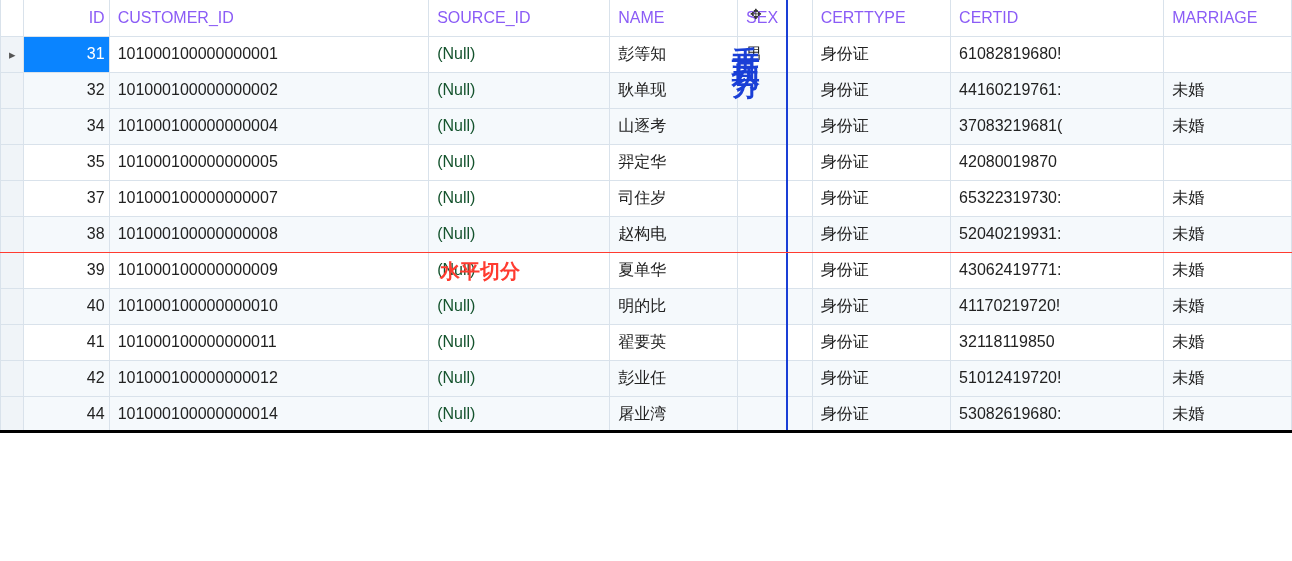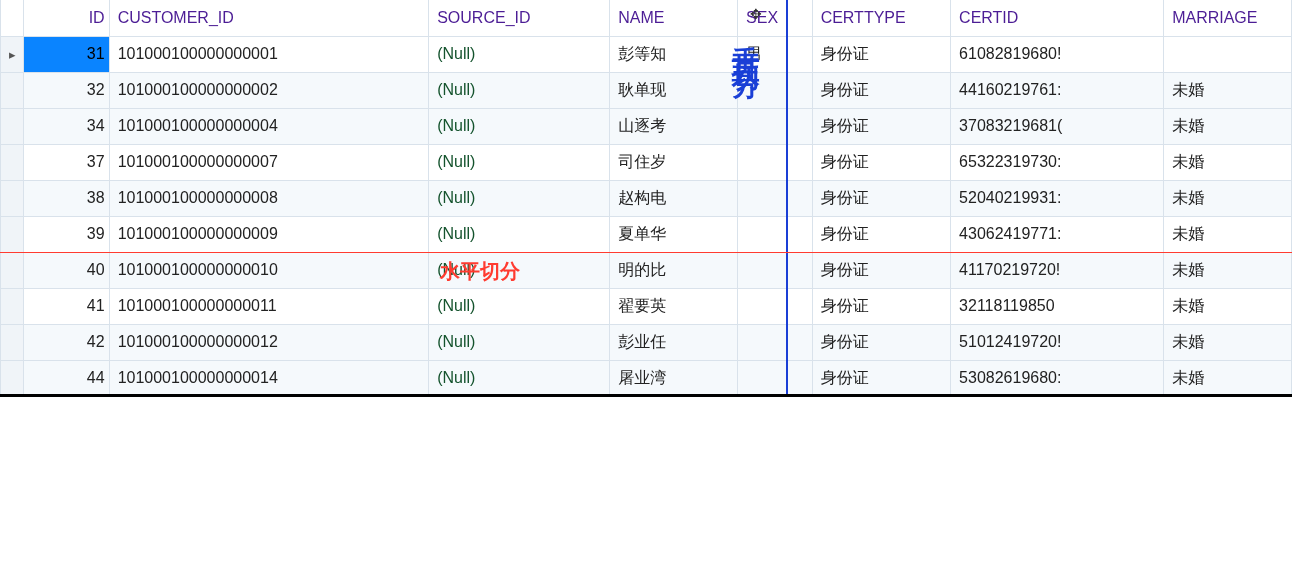--- a/index.html
+++ b/index.html
@@ -31,42 +31,42 @@
       padding: 6px 8px;
       border: 1px solid #d9e2eb;
       border-top: 1px solid #d9e2eb;
       white-space: nowrap;
       vertical-align: middle;
       color: #222;
       height: 36px;
     }
     .header .cell {
       font-weight: normal;
-      color: #4c1d95;
+      color: #8b5cf6;
       background: #fff;
       border-top: none;
     }
     .rowhdr {
       width: 22px;
       background: #f0f4f8;
       text-align: center;
       padding: 0;
     }
     .id-col { width: 80px; text-align: right; padding-right: 4px;}
     .cust-col { width: 300px; }
     .src-col { width: 170px; }
     .name-col { width: 120px; }
     .sex-col { width: 70px; }
     .certtype-col { width: 130px; }
     .certid-col { width: 200px; overflow: hidden;}
     .marriage-col { width: 120px; }
     .null-val { color: #14532d; }
     .selected-id {
       background: #0a84ff;
-      color: #000000;
+      color: #ffffff;
     }
     .rowptr {
       width: 22px;
       text-align: center;
       color: #555;
       font-size: 13px;
     }
     .overlay-vert {
       position: absolute;
       left: 786px;
@@ -169,20 +169,31 @@
       <div class="cell cust-col">101000100000000004</div>
       <div class="cell src-col null-val">(Null)</div>
       <div class="cell name-col">山逐考</div>
       <div class="cell sex-col"></div>
       <div class="cell certtype-col">身份证</div>
       <div class="cell certid-col">37083219681(</div>
       <div class="cell marriage-col">未婚</div>
     </div>
     <div class="row">
       <div class="cell rowhdr rowptr"></div>
+      <div class="cell id-col">35</div>
+      <div class="cell cust-col">101000100000000005</div>
+      <div class="cell src-col null-val">(Null)</div>
+      <div class="cell name-col">羿定华</div>
+      <div class="cell sex-col"></div>
+      <div class="cell certtype-col">身份证</div>
+      <div class="cell certid-col">42080019870</div>
+      <div class="cell marriage-col"></div>
+    </div>
+    <div class="row">
+      <div class="cell rowhdr rowptr"></div>
       <div class="cell id-col">37</div>
       <div class="cell cust-col">101000100000000007</div>
       <div class="cell src-col null-val">(Null)</div>
       <div class="cell name-col">司住岁</div>
       <div class="cell sex-col"></div>
       <div class="cell certtype-col">身份证</div>
       <div class="cell certid-col">65322319730:</div>
       <div class="cell marriage-col">未婚</div>
     </div>
     <div class="row alt">

